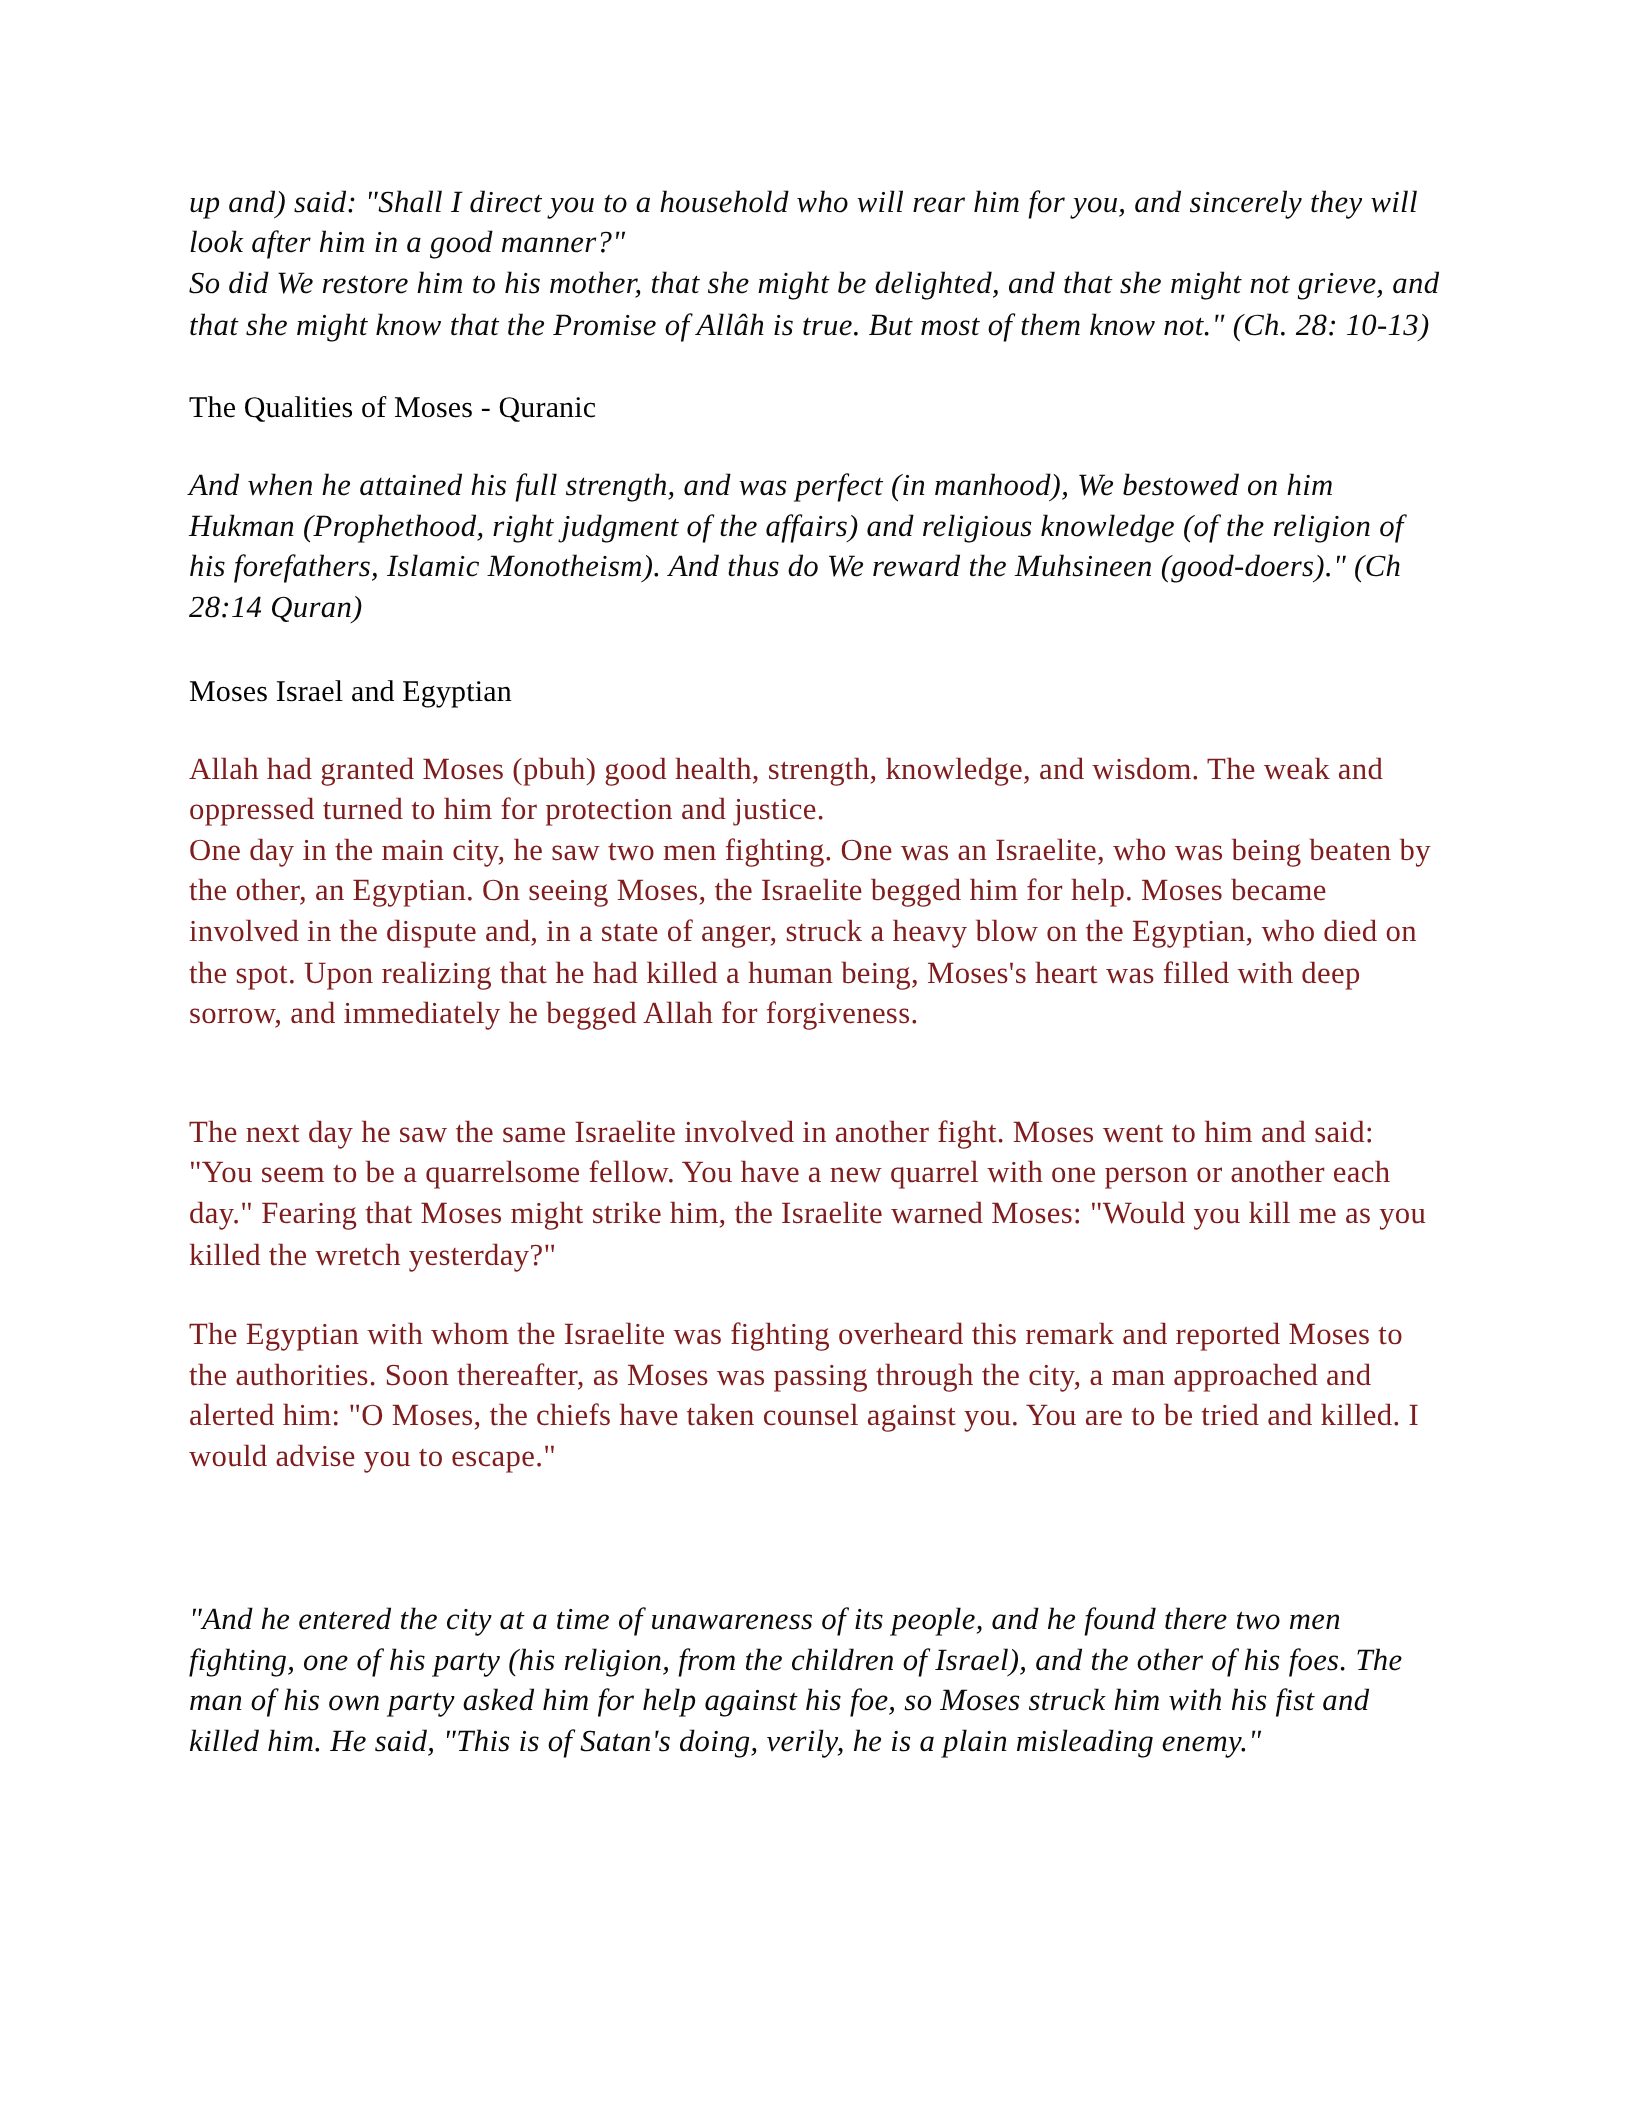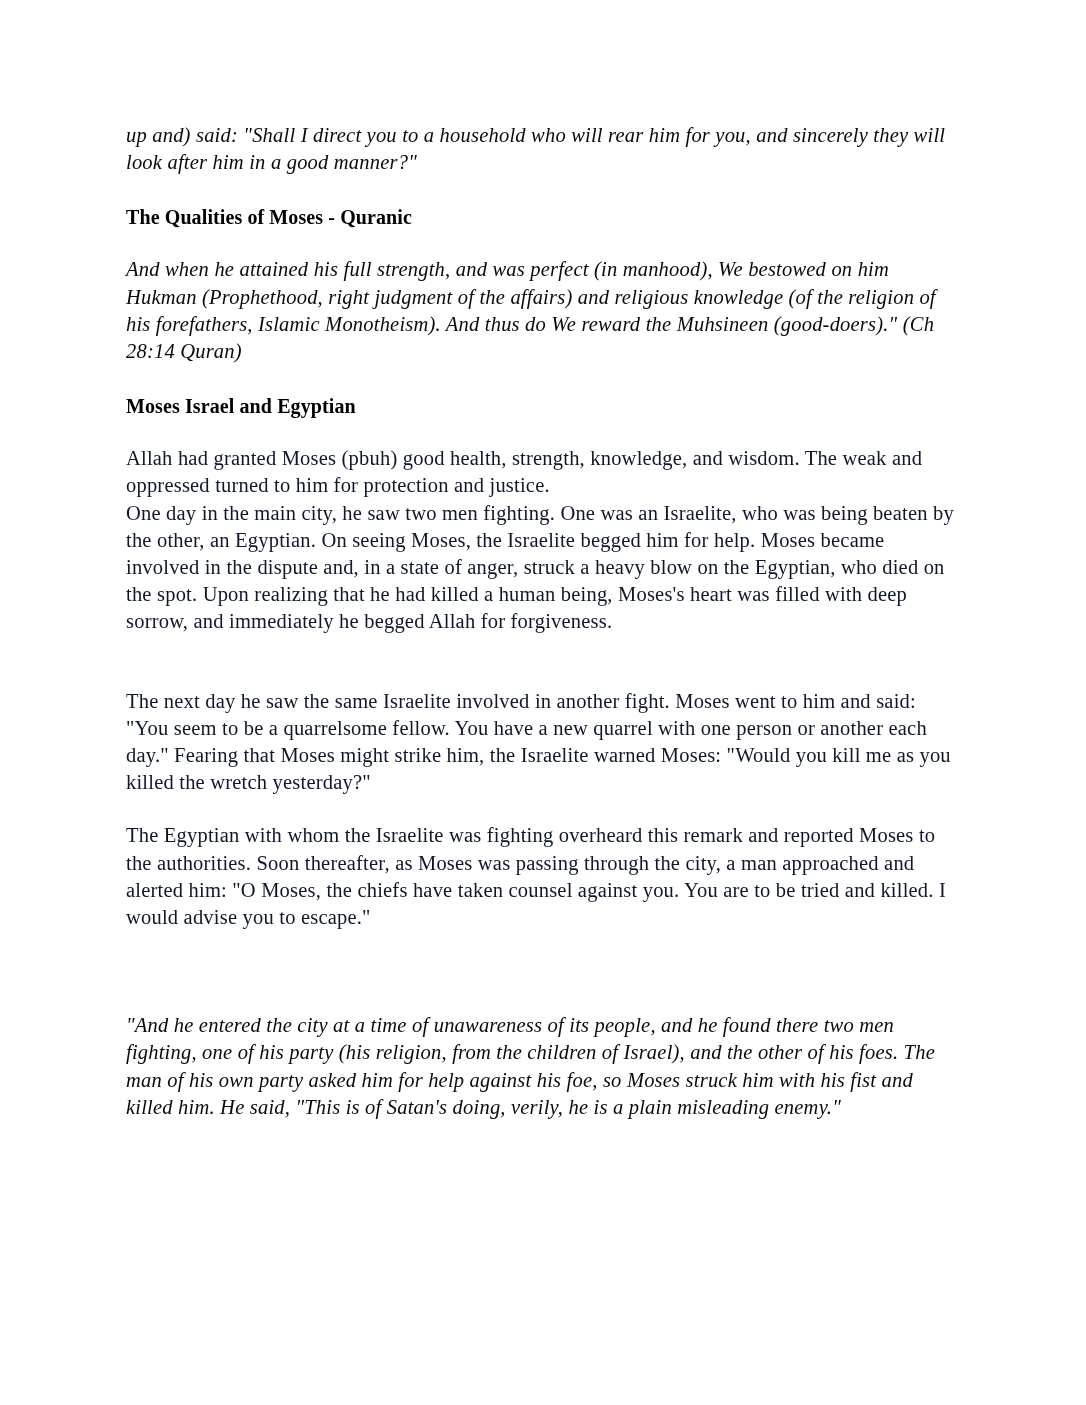--- a/index.html
+++ b/index.html
@@ -32,56 +32,57 @@
     top: 122px;
     width: 836px;
   }
 
   
   .para {
     font-size: 20.5px;
     line-height: 27.2px;
     text-align: left;
     margin: 0;
-    color: #0f172a;
+    color: #7f1d1d;
     letter-spacing: 0.01em;
   }
 
   .quote {
     font-size: 20.5px;
     line-height: 27.2px;
     font-style: italic;
     margin: 0;
     color: #0a0a0a;
     letter-spacing: 0.01em;
   }
 
   .heading {
     font-size: 20px;
     line-height: 26px;
-    font-weight: bold;
+    font-weight: normal;
     margin: 0;
     color: #000000;
     letter-spacing: 0.005em;
   }
 
   
   .gap-sm { height: 26px; }
   .gap-md { height: 27px; }
   .gap-head-before { height: 28px; }
   .gap-head-after  { height: 26px; }
 </style>
 </head>
 <body>
 
 <div class="page">
   <div class="content">
 
     <p class="quote">up and) said: "Shall I direct you to a household who will rear him for you, and sincerely they will look after him in a good manner?"</p>
 
+    <p class="quote">So did We restore him to his mother, that she might be delighted, and that she might not grieve, and that she might know that the Promise of Allâh is true. But most of them know not." (Ch. 28: 10-13)</p>
 
     <div class="gap-head-before"></div>
 
     <h2 class="heading">The Qualities of Moses - Quranic</h2>
 
     <div class="gap-head-after"></div>
 
     <p class="quote">And when he attained his full strength, and was perfect (in manhood), We bestowed on him Hukman (Prophethood, right judgment of the affairs) and religious knowledge (of the religion of his forefathers, Islamic Monotheism). And thus do We reward the Muhsineen (good-doers)." (Ch 28:14 Quran)</p>
 
     <div class="gap-head-before"></div>

